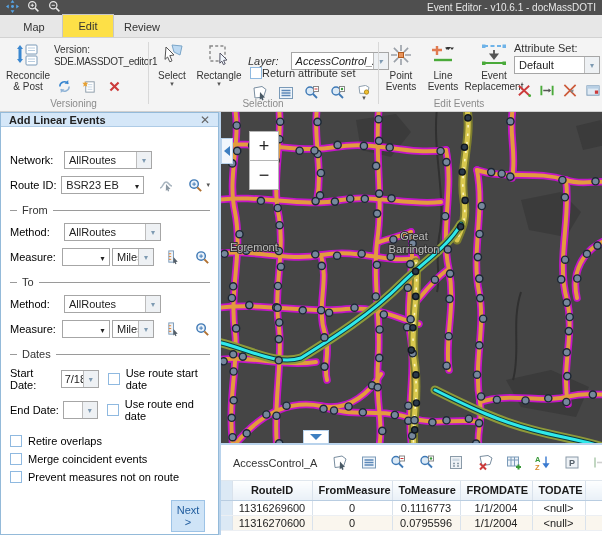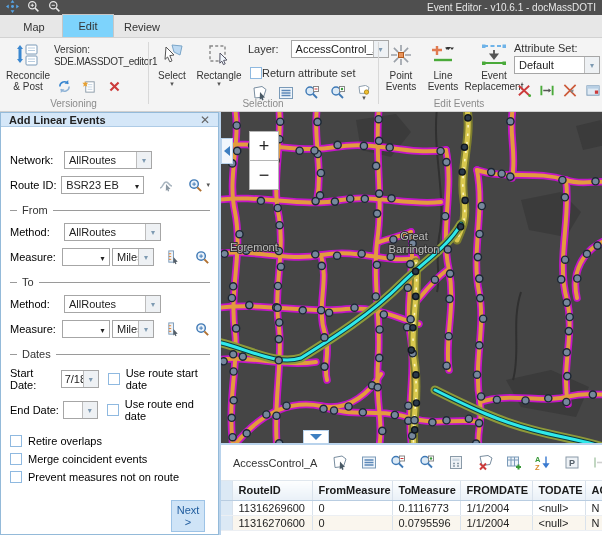--- a/index.html
+++ b/index.html
@@ -8,21 +8,21 @@
   .app { position:absolute; inset:0; width:602px; height:535px; background:#fff; }
 
   
   .titlebar { position:absolute; left:0; top:0; width:602px; height:15px; background:#4f4f4f; display:flex; align-items:center; padding:0 6px; }
   .titlebar .ticons { display:flex; gap:8px; align-items:center; }
   .titlebar .title { margin-left:auto; color:#e8e8e8; font-size:10px; white-space:nowrap; overflow:hidden; }
 
   
   .tabbar { position:absolute; left:0; top:15px; width:602px; height:23px; background:#e7e7e7; border-bottom:1px solid #d2d2d2; display:flex; align-items:flex-end; padding-left:8px; }
   .tab { width:52px; height:21px; font-size:11px; color:#333; display:flex; align-items:center; justify-content:center; margin-right:2px; cursor:default; }
-  .tab.active { background:#7dd3fc; border:1px solid #c6c6c6; border-bottom:none; height:23px; }
+  .tab.active { background:#fde047; border:1px solid #c6c6c6; border-bottom:none; height:23px; }
 
   
   .ribbon { position:absolute; left:0; top:38px; width:602px; height:74px; background:#f4f4f4; border-bottom:1px solid #cfcfcf; font-size:10px; color:#333; }
   .vsep { position:absolute; top:4px; height:62px; width:1px; background:#d8d8d8; }
   .seclabel { position:absolute; bottom:2px; text-align:center; color:#8b8b8b; font-size:10px; }
   .rbtn { position:absolute; display:flex; flex-direction:column; align-items:center; text-align:center; line-height:11px; cursor:default; }
   .rbtn .ric { height:26px; display:flex; align-items:center; justify-content:center; margin-bottom:2px; }
   .caret { font-size:7px; color:#555; line-height:6px; }
   .iconrow { position:absolute; display:flex; gap:9px; align-items:flex-start; }
   .icon16 { width:16px; height:16px; display:inline-flex; align-items:center; justify-content:center; }
@@ -57,21 +57,21 @@
   .collapse-left { position:absolute; left:0; top:26px; width:12px; height:26px; background:#f2f7fc; border:1px solid #b9d3ec; display:flex; align-items:center; justify-content:center; cursor:default; }
   .tri-left { width:0; height:0; border-top:5px solid transparent; border-bottom:5px solid transparent; border-right:6px solid #3d7fc1; }
   .collapse-down { position:absolute; left:82px; bottom:0; width:26px; height:13px; background:#fff; border:1px solid #b9d3ec; border-bottom:none; display:flex; align-items:center; justify-content:center; cursor:default; }
   .tri-down { width:0; height:0; border-left:6px solid transparent; border-right:6px solid transparent; border-top:6px solid #3d7fc1; }
 
   
   .tablepanel { position:absolute; left:219px; top:443px; width:383px; height:92px; background:#fff; border-left:2px solid #b9d3ec; border-top:2px solid #b9d3ec; }
   .ttoolbar { height:36px; display:flex; align-items:center; padding-left:12px; gap:13px; border-bottom:1px solid #e0e7ee; }
   .tlayer { font-size:11px; color:#333; margin-right:2px; }
   table.grid { border-collapse:collapse; width:420px; table-layout:fixed; font-size:11px; }
-  table.grid th, table.grid td { border-right:1px solid #d9e2ec; padding:0 6px; height:19px; text-align:left; white-space:nowrap; overflow:hidden; font-weight:normal; }
+  table.grid th, table.grid td { border-right:1px solid #d9e2ec; padding:0 6px; height:19px; text-align:center; white-space:nowrap; overflow:hidden; font-weight:normal; }
   table.grid th { font-weight:bold; color:#1a1a1a; background:linear-gradient(#fdfeff,#e9f0f7); border-bottom:1px solid #b9cde1; }
   table.grid td { color:#222; border-bottom:1px solid #eceff3; height:15px; }
   table.grid .selcol { width:11px; background:#dce9f5; padding:0; }
   tr.r1 td { background:#fff; }
   tr.r2 td { background:#faf6ee; }
 </style>
 </head>
 <body>
 
 <div class="app">
@@ -159,21 +159,21 @@
     <div class="rbtn" style="left:195px; top:4px; width:48px;">
       <span class="ric">
           <svg width="24" height="24" viewBox="0 0 24 24">
             <rect x="3" y="3" width="15" height="15" fill="none" stroke="#888" stroke-dasharray="3 2.2" stroke-width="1.4"></rect>
             <path d="M13 10l7 7-3.4.4 1.6 3.4-1.8.8-1.6-3.4-2 2z" fill="#f0f6fc" stroke="#556"></path>
           </svg>
         </span>
       <span>Rectangle</span>
       <span class="caret">▾</span>
     </div>
-    <div style="position:absolute; left:248px; top:2px; display:flex; align-items:center; gap:12px;">
+    <div style="position:absolute; left:248px; top:14px; display:flex; align-items:center; gap:12px;font-style:italic;">
       <span class="field-label">Layer:</span>
       <div class="sel" style="width:98px;">
         <span class="val">AccessControl_A</span>
           <span class="caretbtn"></span>
       </div>
     </div>
     <div style="position:absolute; left:250px; top:29px; display:flex; align-items:center; gap:0;">
       <span class="cb"></span>
       <span class="field-label">Return attribute set</span>
     </div>

